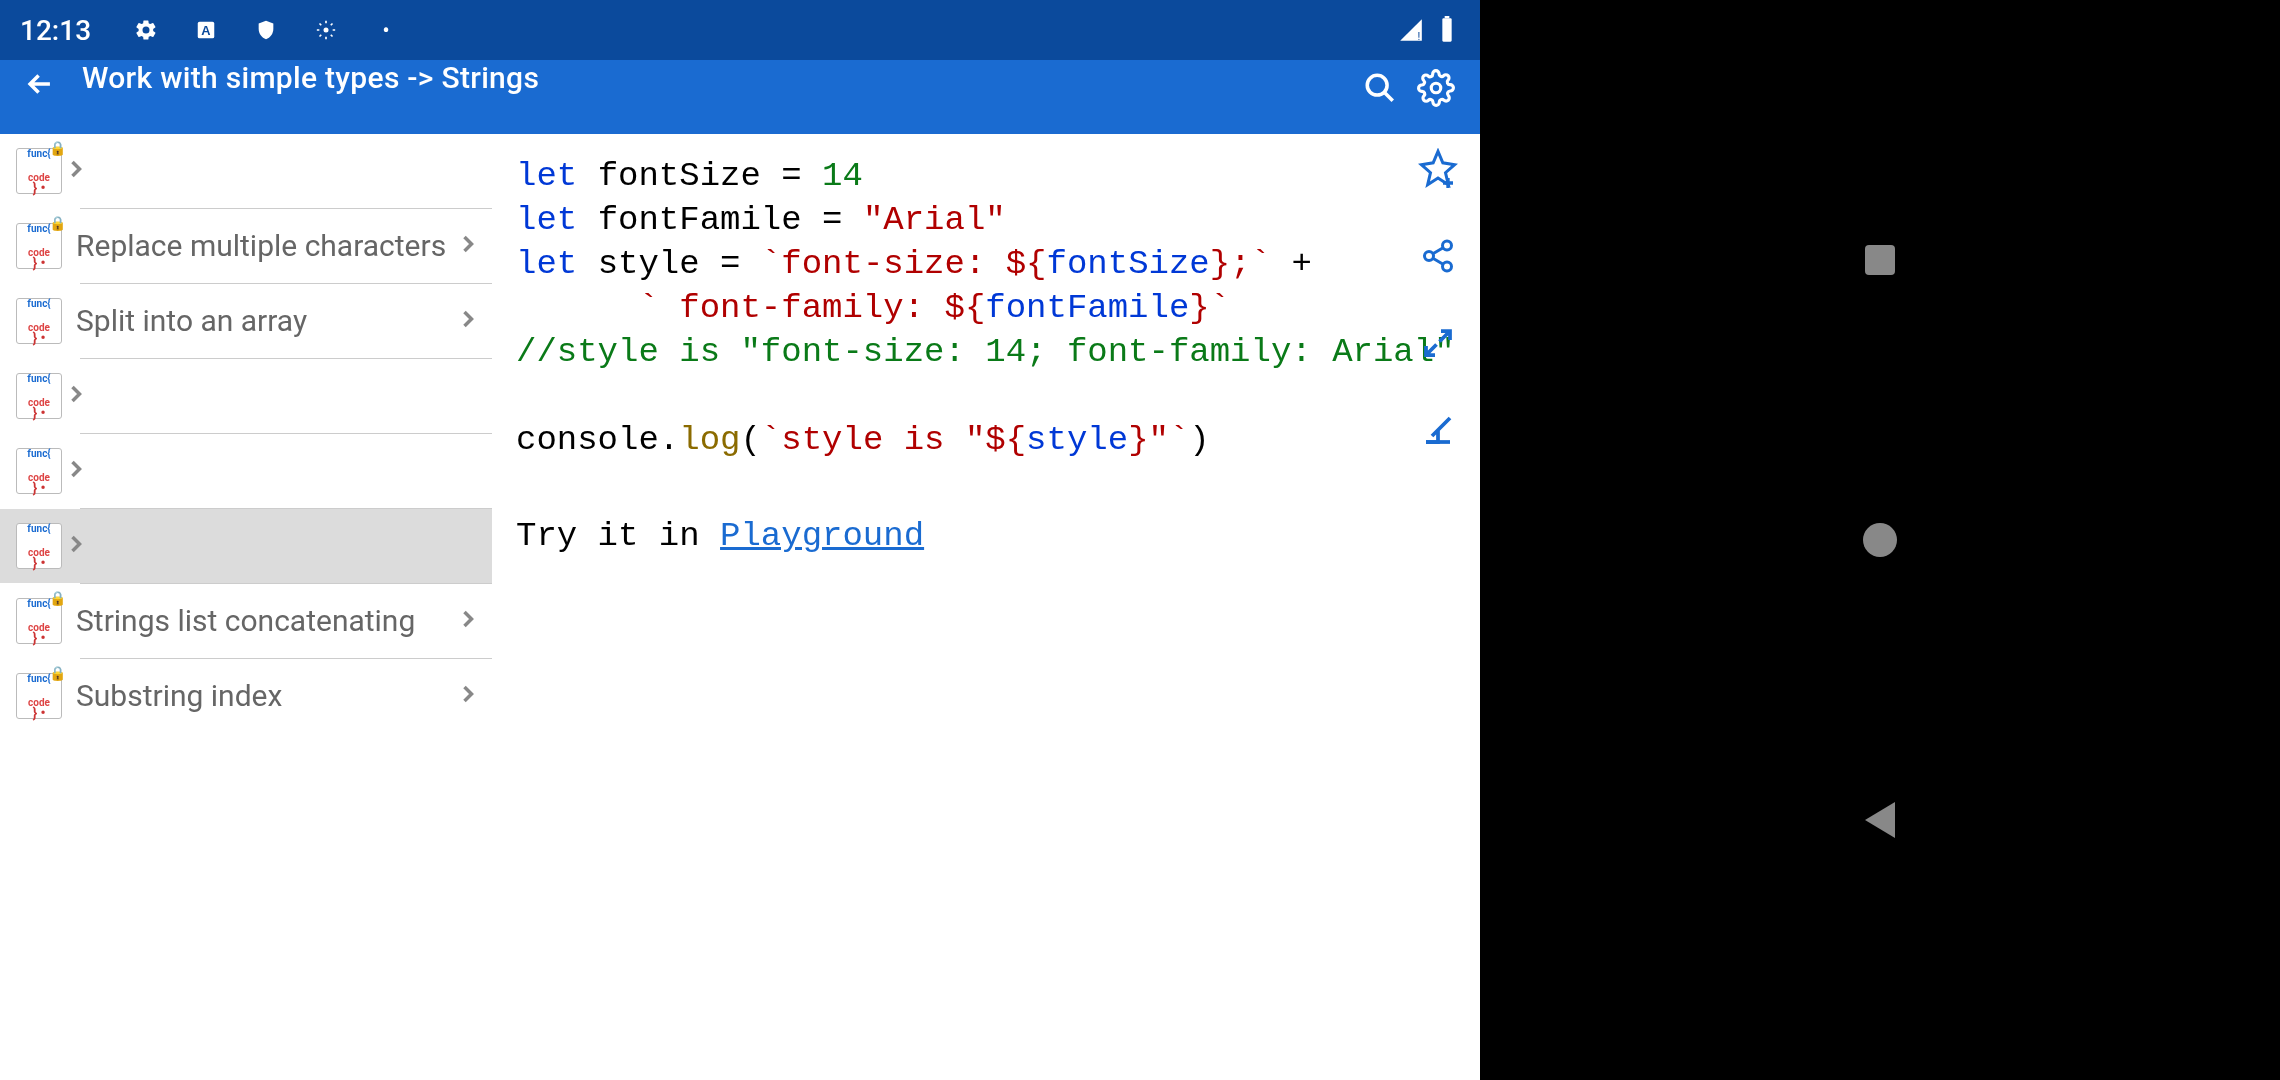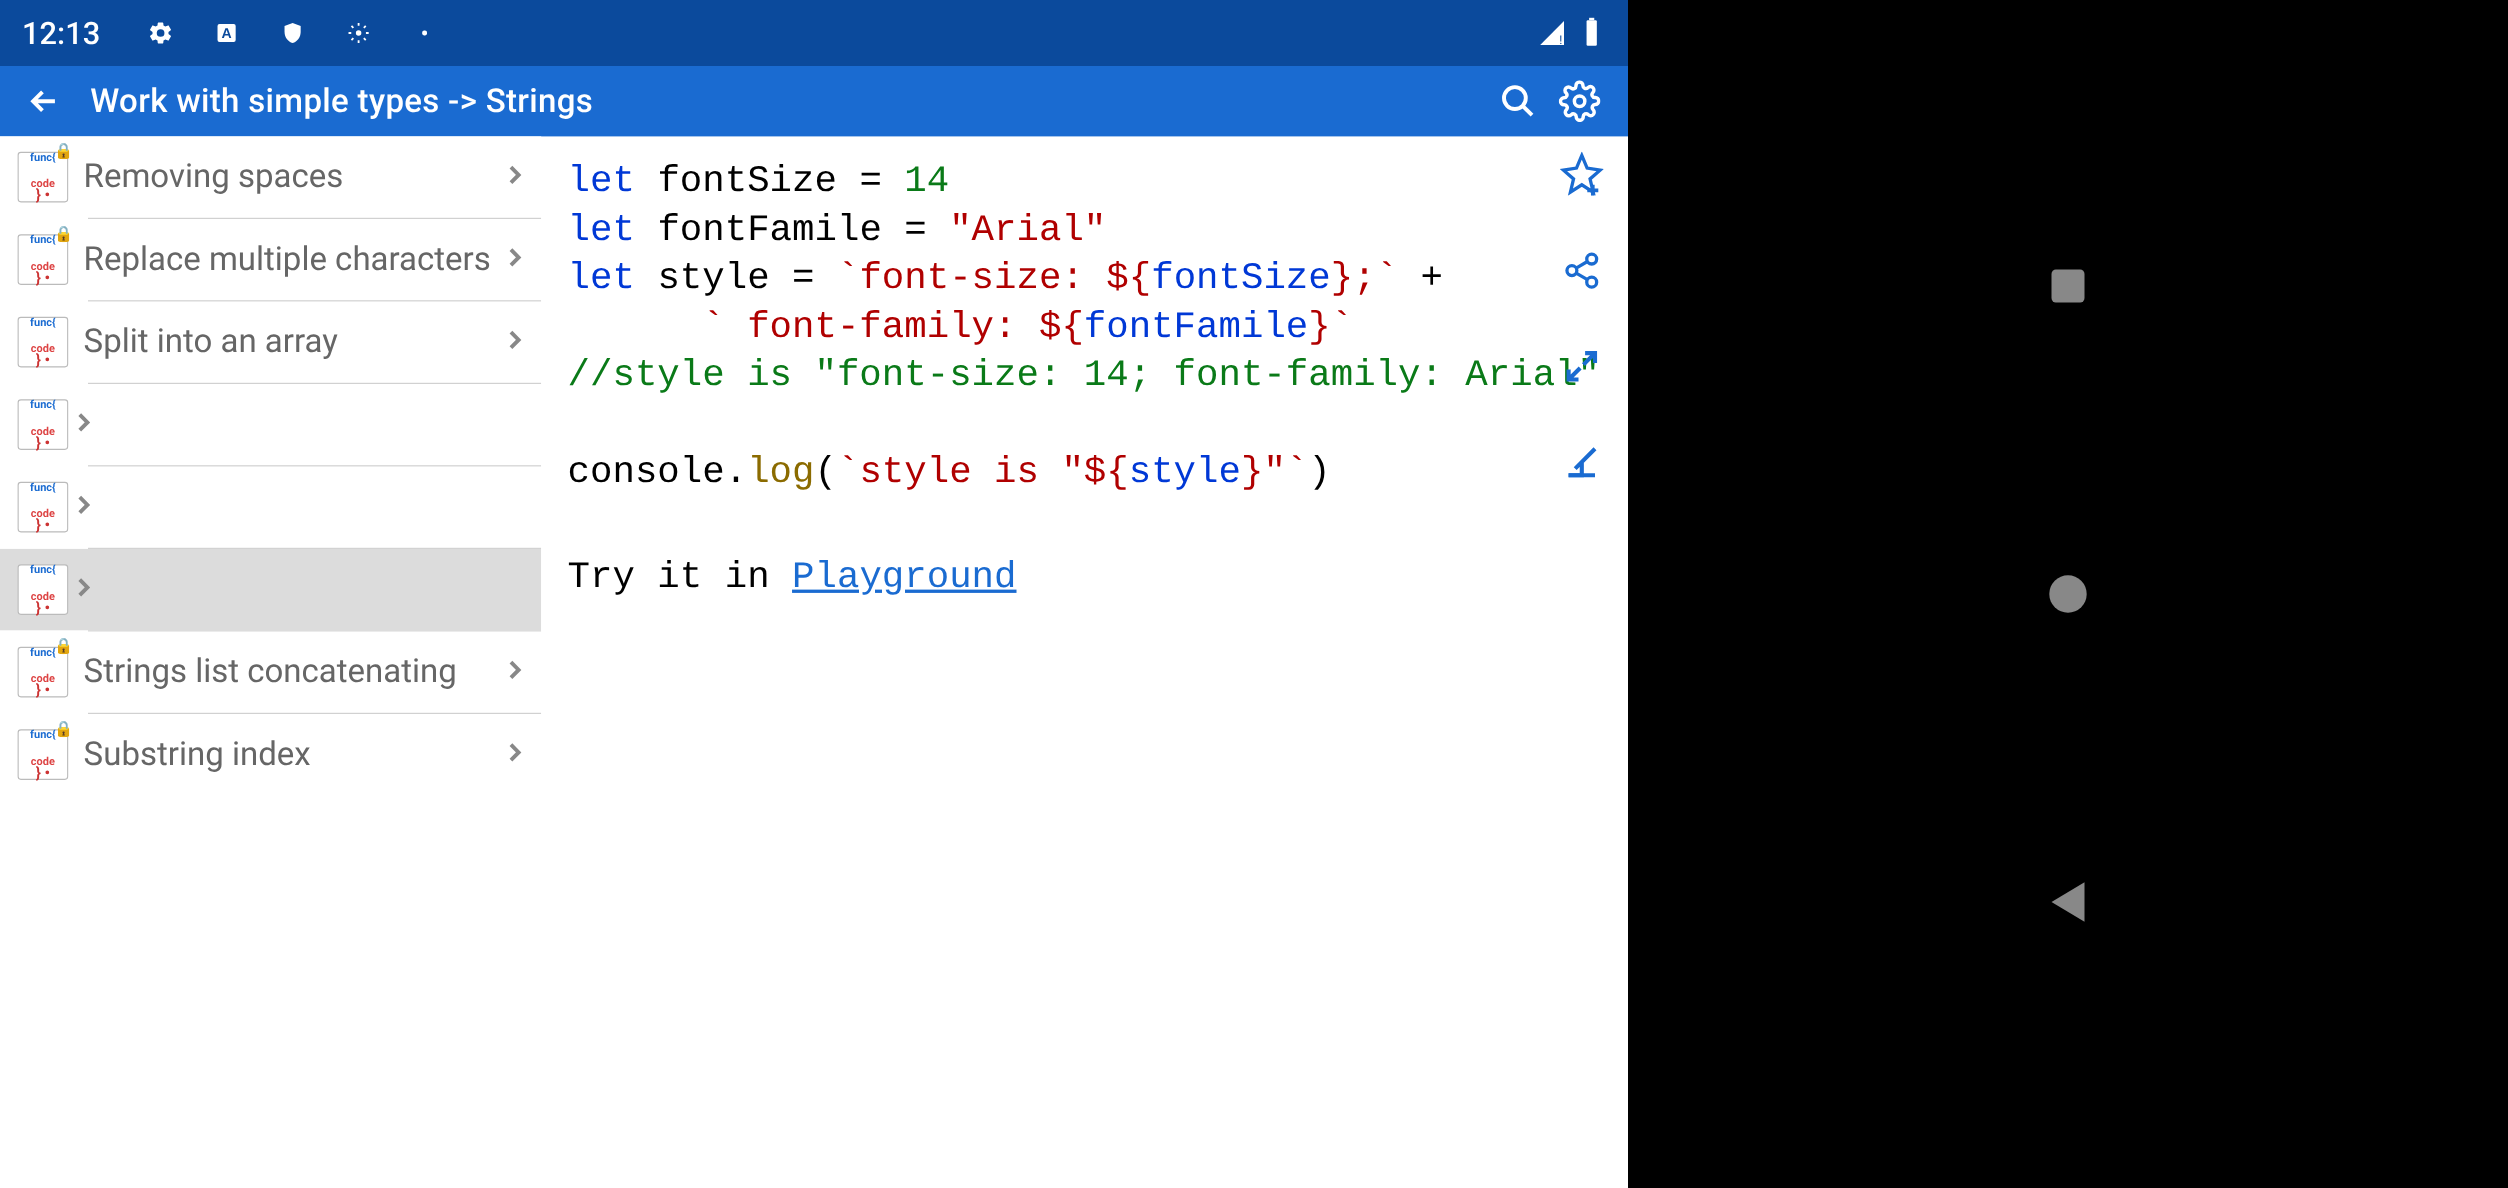--- a/index.html
+++ b/index.html
@@ -3,21 +3,21 @@
 <meta charset="utf-8">
 <style>
   * { margin: 0; padding: 0; box-sizing: border-box; }
   html, body { width: 2280px; height: 1080px; font-family: Roboto, Arial, sans-serif; background: #000; overflow: hidden; }
   .screen { width: 1480px; height: 1080px; background: #fff; position: relative; }
   .status-bar { height: 60px; background: #0b4a9c; display: flex; align-items: center; padding: 0 20px; color: #fff; justify-content: space-between; }
   .status-left { display: flex; align-items: center; gap: 34px; font-size: 28px; font-weight: 500; }
   .status-left .time { margin-right: 8px; }
   .status-right { display: flex; align-items: center; gap: 10px; }
   .status-icon { width: 26px; height: 26px; display: inline-flex; align-items: center; justify-content: center; color:#fff; }
-  .app-bar { height: 64px; background: #1a6bd1; display: flex; align-items: center; padding: 0 16px; color: #fff; }
+  .app-bar { height: 74px; background: #1a6bd1; display: flex; padding: 0 16px; color: #fff; }
   .app-bar .back { width: 48px; height: 48px; display:flex; align-items:center; justify-content:center; }
   .app-bar .title { font-size: 30px; font-weight: 500; flex: 1; margin-left: 18px; letter-spacing: 0.3px; }
   .app-bar .action { width: 56px; height: 56px; display:flex; align-items:center; justify-content:center; }
   .main { display: flex; height: calc(1080px - 60px - 64px); }
   .sidebar { width: 492px; background: #fff; overflow: hidden; }
   .list-item { display: flex; align-items: center; padding: 14px 10px 14px 16px; position: relative; }
   .list-item.selected { background: #dcdcdc; }
   .list-item .icon-box { width: 46px; height: 46px; border:1px solid #bbb; border-radius:3px; display:flex; flex-direction:column; align-items:center; justify-content:center; font-size:10px; line-height:11px; color:#c33; position:relative; background:#fff; flex-shrink:0; }
   .list-item .icon-box .l1 { color:#1a6bd1; font-weight:bold; }
   .list-item .icon-box .l2 { color:#d44; font-weight:bold;margin-top:13px; }
@@ -122,21 +122,20 @@
 
   <div class="main">
     <div class="sidebar" id="sidebar">
         <div class="list-item">
           <div class="icon-box">
             <span class="l1">func{</span>
             <span class="l2">code</span>
             <span class="dot">} •</span>
             <span class="lock">🔒</span>
           </div>
-          <div class="label">Removing spaces</div>
           <div class="chev"><svg width="28" height="28" viewBox="0 0 24 24" fill="none" stroke="#888" stroke-width="3">
               <path d="M9 6l6 6-6 6"></path>
             </svg></div>
         </div>
         <div class="divider"></div>
         <div class="list-item">
           <div class="icon-box">
             <span class="l1">func{</span>
             <span class="l2">code</span>
             <span class="dot">} •</span>

